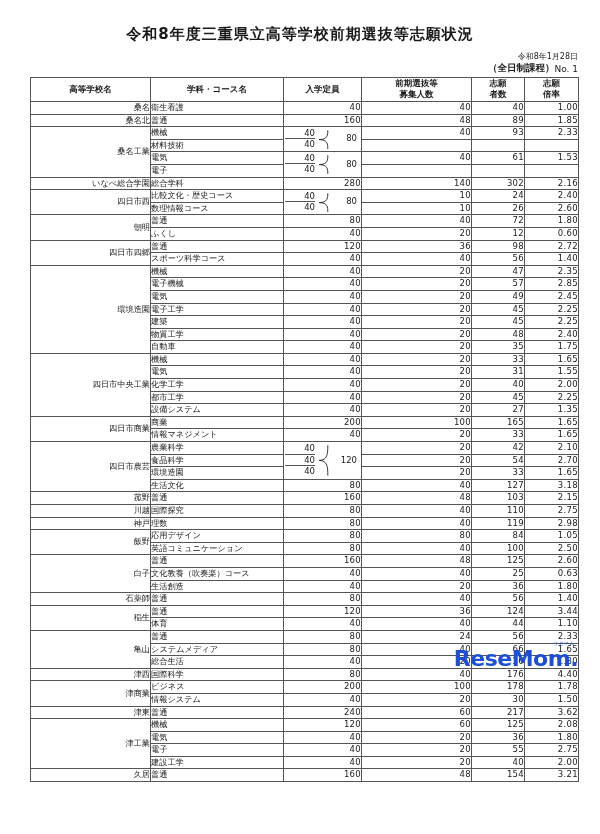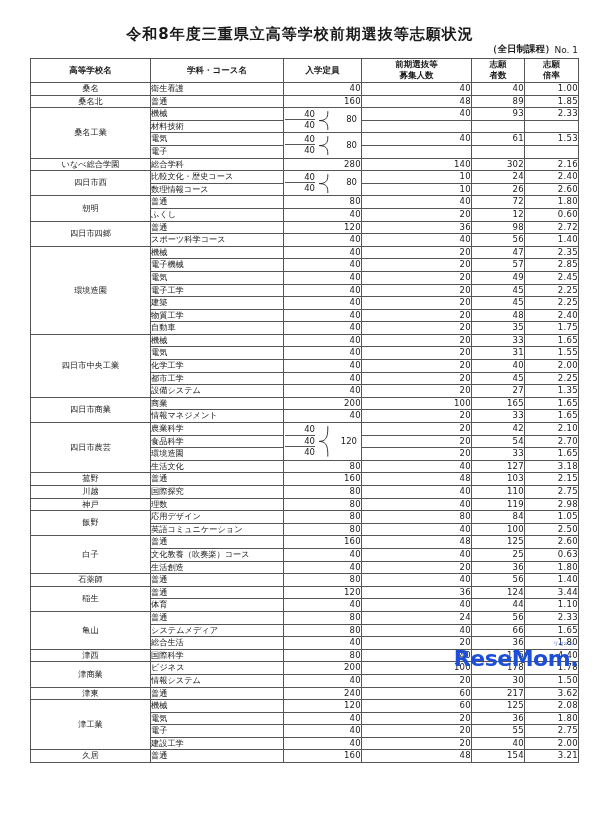--- a/index.html
+++ b/index.html
@@ -84,21 +84,21 @@
   
   col.c-school{width:120px;}
   col.c-course{width:133px;}
   col.c-cap{width:78px;}
   col.c-quota{width:110px;}
   col.c-appl{width:53px;}
   col.c-rate{width:54px;}
 
   td.school{
     padding-left:3px;
-    text-align:center;
+    text-align:right;
     font-size:8.2px;
     letter-spacing:0px;
     vertical-align:top;
     line-height:11.6px;
   }
   td.course{
     padding-left:3px;
     text-align:left;
     font-size:8.2px;
     letter-spacing:0px;
@@ -176,20 +176,21 @@
   }
   .logo .dot{font-size:22px;}
 </style>
 </head>
 <body>
 
 <div class="page">
 
   <div class="doc-title">令和8年度三重県立高等学校前期選抜等志願状況</div>
 
+  <div class="doc-date">令和8年1月28日</div>
 
 
   <div class="subsec-row">
     <span>（全日制課程）</span>
     <span class="page-no">No. 1</span>
   </div>
 
   <div class="tbl-wrap">
     <table class="grid">
       <colgroup>

